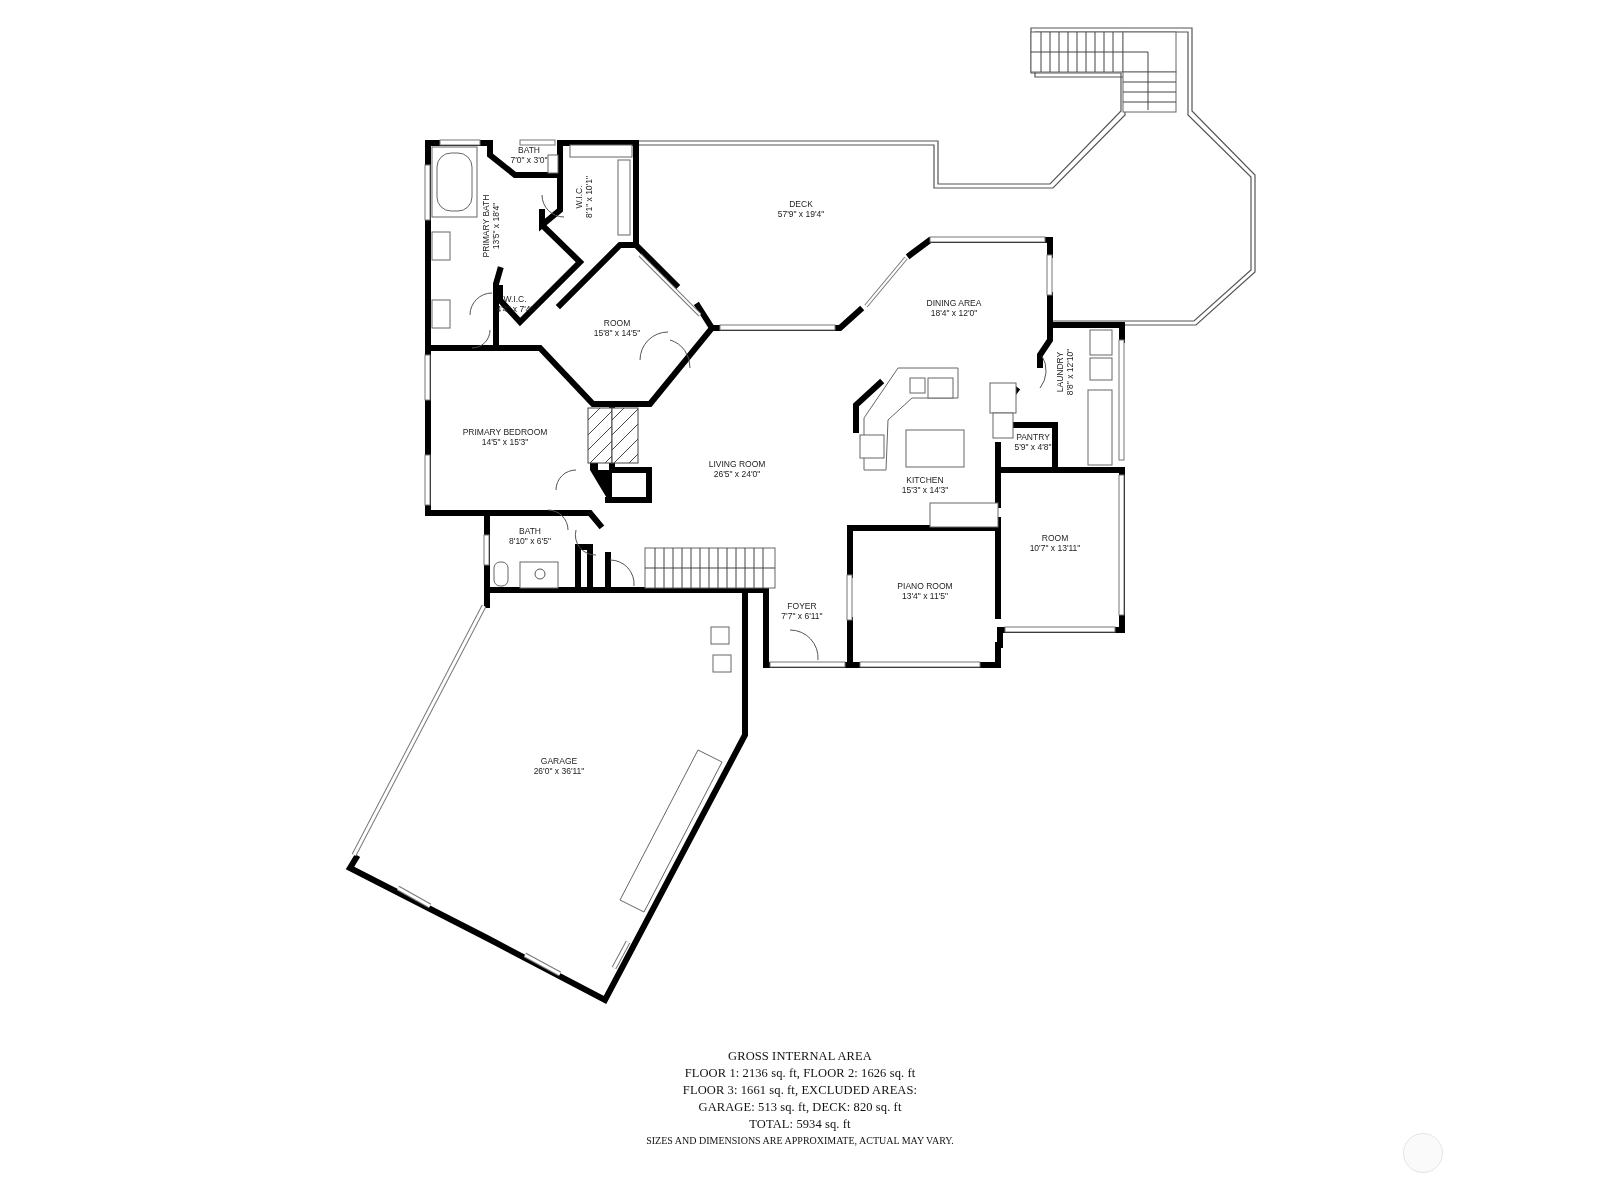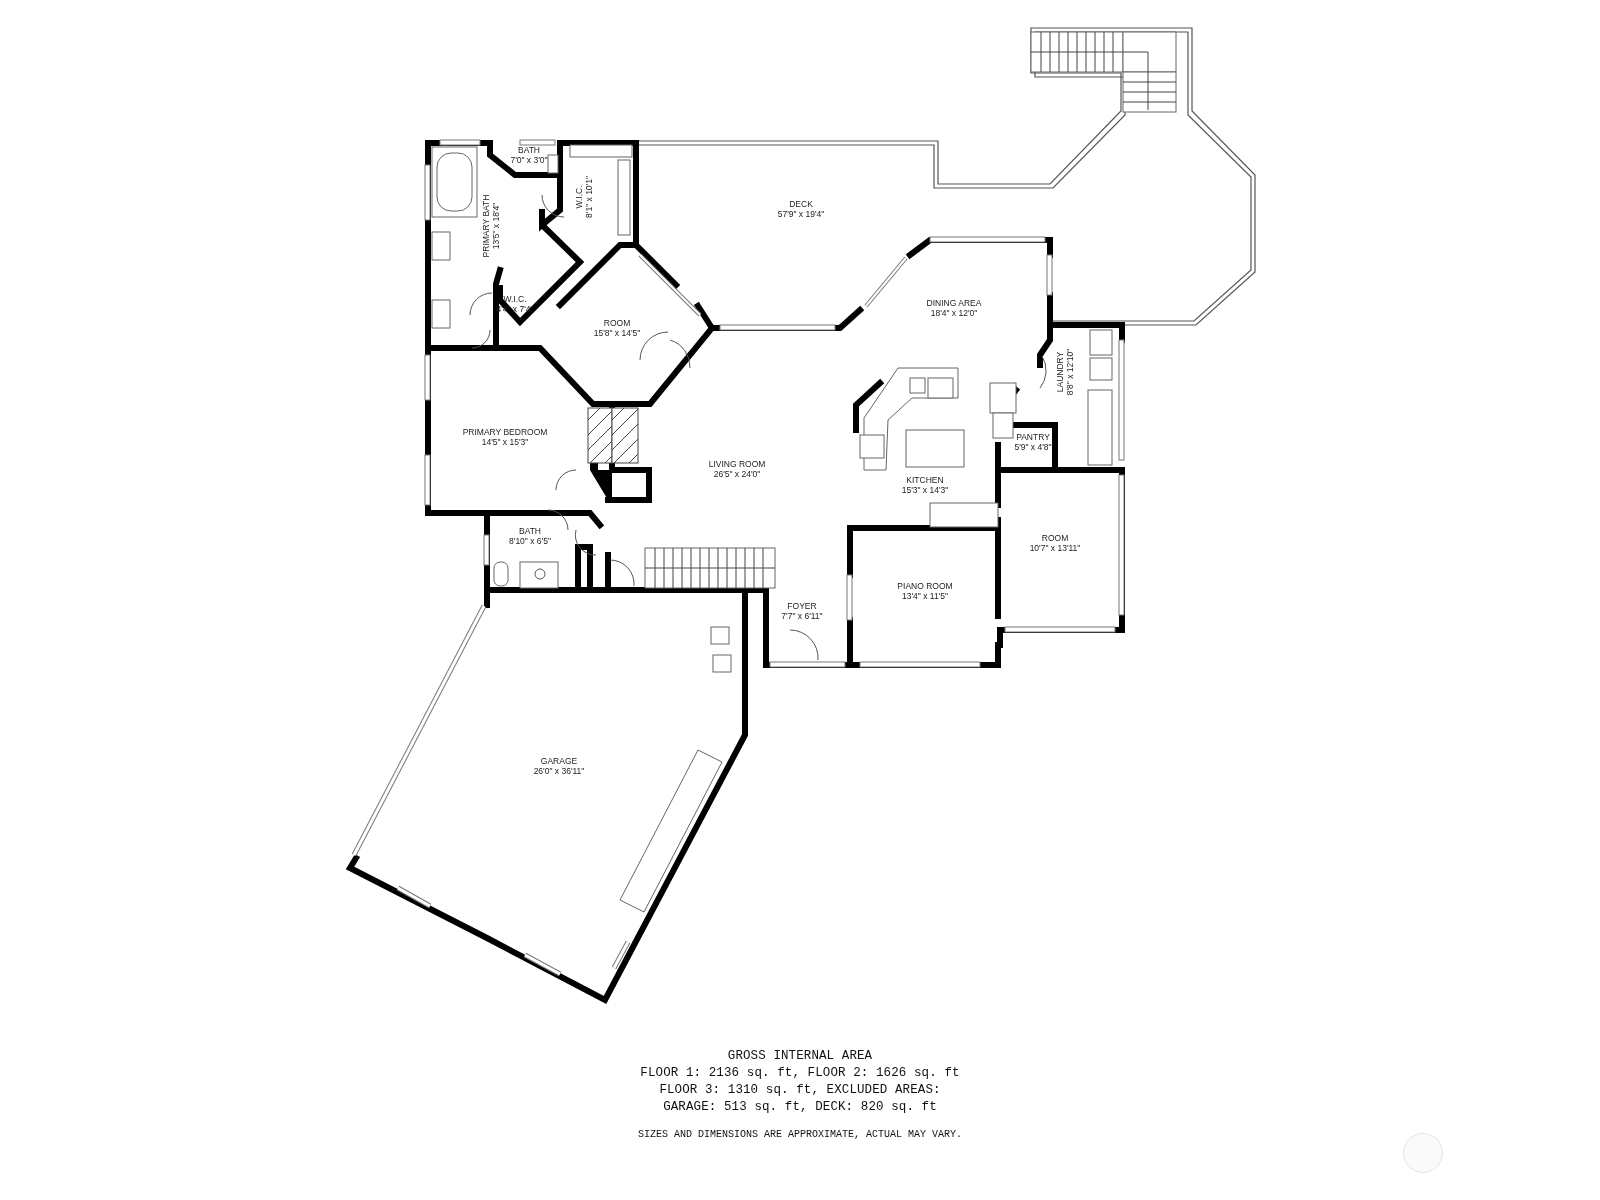--- a/index.html
+++ b/index.html
@@ -7,23 +7,23 @@
   #plan { position: absolute; left: 0; top: 0; width: 1600px; height: 1200px; }
   .wall { stroke: #000; stroke-width: 6; fill: none; stroke-linejoin: miter; stroke-linecap: square; }
   .deck { stroke: #555; stroke-width: 1.2; fill: none; }
   .deck-inner { stroke: #555; stroke-width: 1.2; fill: none; }
   .window { stroke: #777; stroke-width: 1; fill: #fff; }
   .fixture { stroke: #666; stroke-width: 1; fill: #fff; }
   .door-arc { stroke: #555; stroke-width: 1; fill: none; }
   .stair { stroke: #666; stroke-width: 1; fill: #fff; }
   .hatch { stroke: #444; stroke-width: 1; }
   .room-label text { font-family: "Liberation Sans", sans-serif; font-size: 8.5px; fill: #222; text-anchor: middle; }
-  .area-block { position: absolute; left: 0; width: 1600px; top: 1048px; text-align: center; font-family: Liberation Mono, monospace; color: #111; }
+  .area-block { position: absolute; left: 0; width: 1600px; top: 1048px; text-align: center; font-family: Liberation Serif, serif; color: #111; }
   .area-block .line { font-size: 12.5px; line-height: 17px; letter-spacing: 0.1px; }
-  .area-block .note { font-size: 10px; line-height: 16px; margin-top: 11px; }
+  .area-block .note { font-size: 10px; line-height: 16px; margin-top: 0; }
   .watermark { position: absolute; left: 1403px; top: 1133px; width: 38px; height: 38px; border: 1.5px solid #e4e4e4; border-radius: 50%; background: #fafafa; }
 </style>
 </head>
 <body>
 
 <svg id="plan" viewBox="0 0 1600 1200" xmlns="http://www.w3.org/2000/svg">
 
   <g>
     <path class="deck" d="M620,141 L938,141 L938,184 L1050,184 L1121,111 L1121,73 L1031,73 L1031,28 L1192,28 L1192,111 L1255,175 L1255,272 L1196,325 L1050,325"></path>
     <path class="deck-inner" d="M620,145 L934,145 L934,188 L1053,188 L1125,115 L1125,77 L1035,77 L1035,32 L1188,32 L1188,115 L1251,177 L1251,270 L1194,321 L1050,321"></path>
@@ -278,18 +278,19 @@
   </g>
   <g class="room-label">
     <text x="559" y="764">GARAGE</text>
     <text x="559" y="774">26'0" x 36'11"</text>
   </g>
 </svg>
 
 <div class="area-block">
   <div class="line">GROSS INTERNAL AREA</div>
   <div class="line">FLOOR 1: 2136 sq. ft, FLOOR 2: 1626 sq. ft</div>
-  <div class="line">FLOOR 3: 1310 sq. ft, EXCLUDED AREAS:</div>
+  <div class="line">FLOOR 3: 1661 sq. ft, EXCLUDED AREAS:</div>
   <div class="line">GARAGE: 513 sq. ft, DECK: 820 sq. ft</div>
+  <div class="line">TOTAL: 5934 sq. ft</div>
   <div class="note">SIZES AND DIMENSIONS ARE APPROXIMATE, ACTUAL MAY VARY.</div>
 </div>
 
 <div class="watermark"></div>
 
 </body></html>

